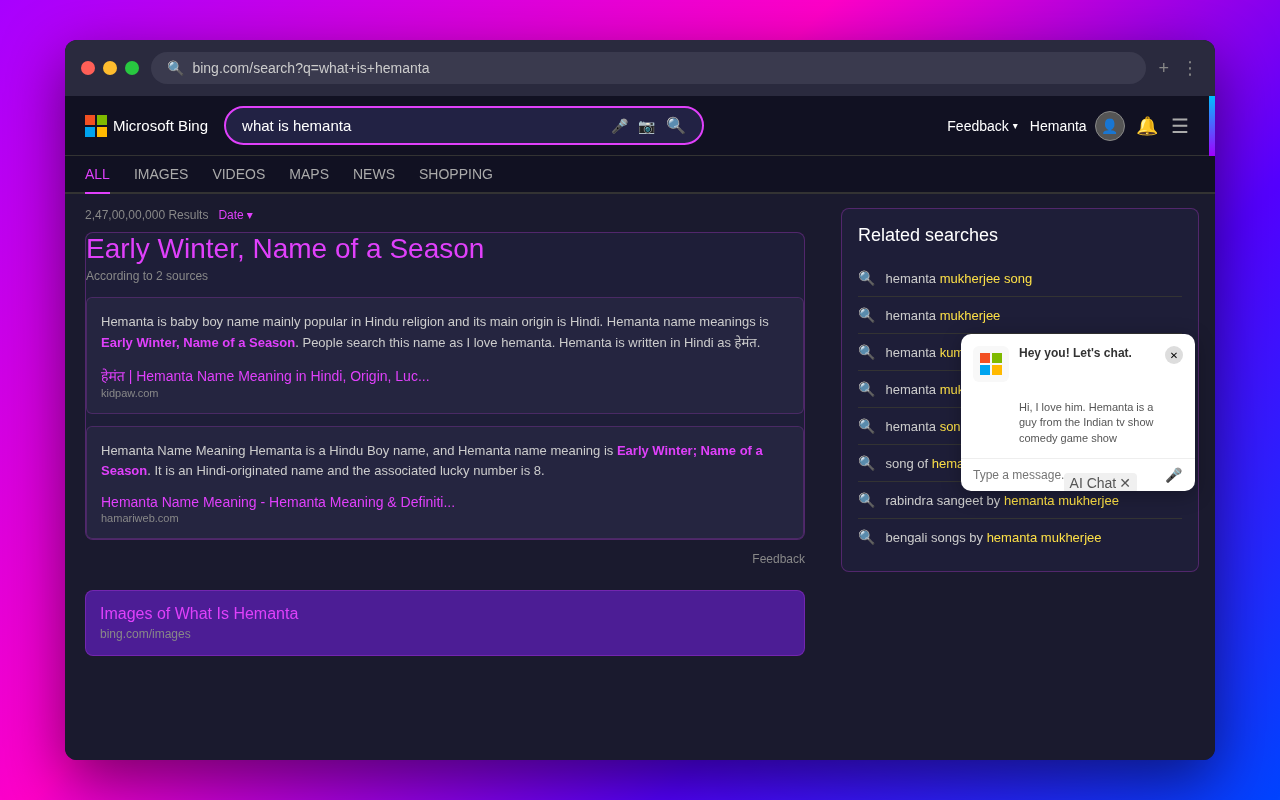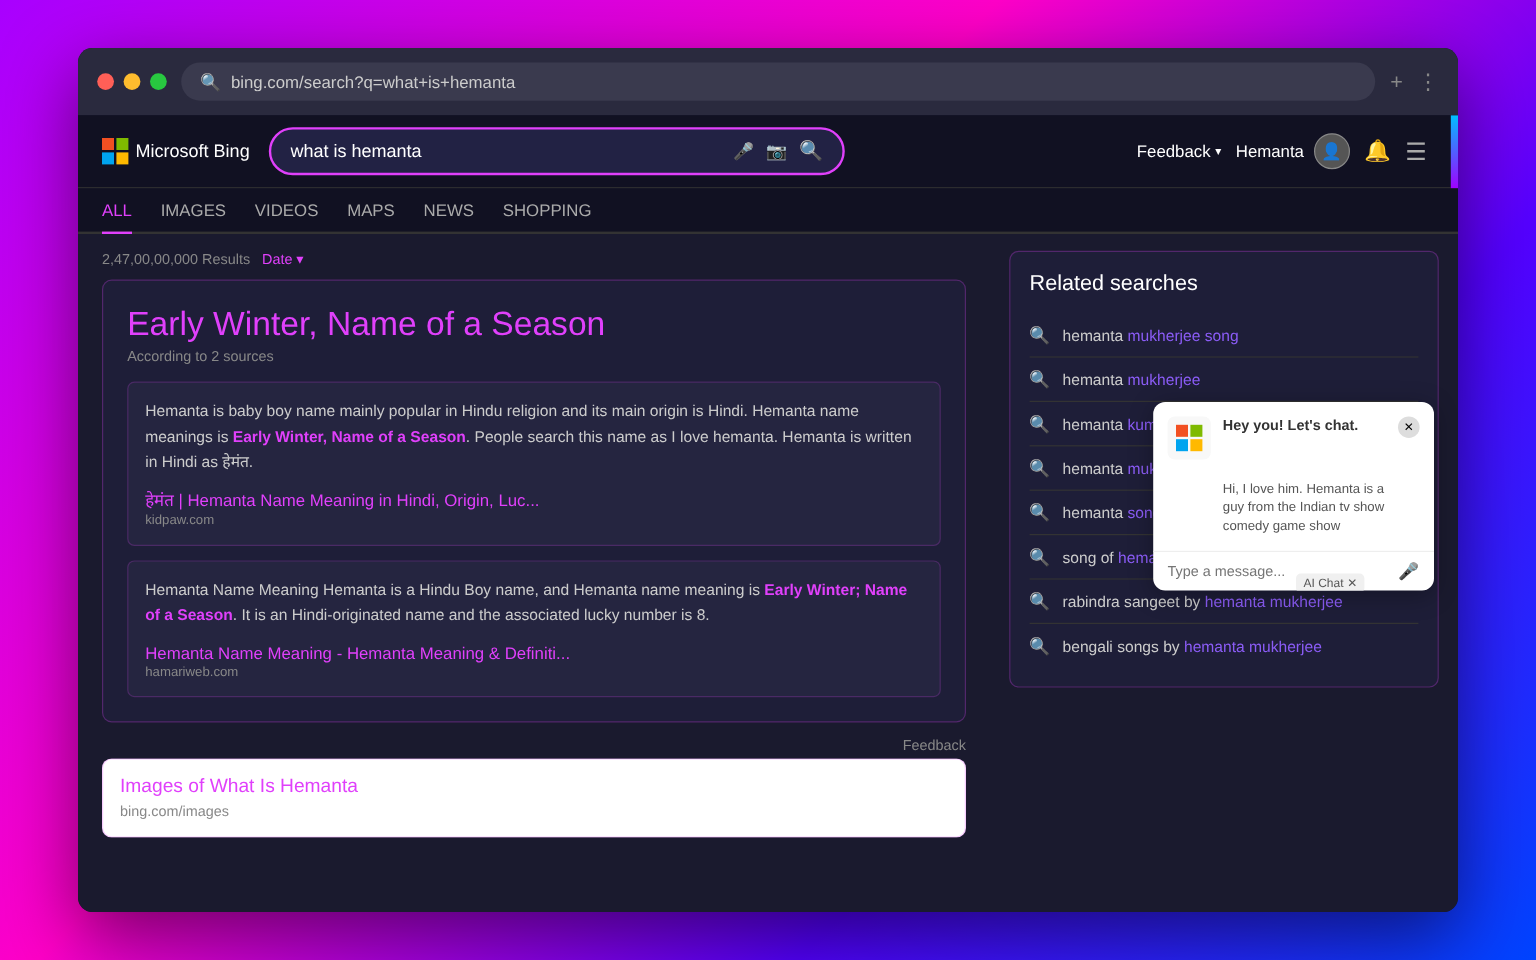--- a/index.html
+++ b/index.html
@@ -193,21 +193,20 @@
       cursor: pointer;
       display: flex;
       align-items: center;
       gap: 3px;
     }
     
     .featured-card {
       background: #1e1e38;
       border: 1px solid #e040fb44;
       border-radius: 8px;
-      padding: 20px;
       margin-bottom: 12px;
     }
     .featured-title {
       font-size: 28px;
       color: #e040fb;
       font-weight: 300;
       margin-bottom: 4px;
     }
     .featured-sources {
       color: #888;
@@ -231,25 +230,25 @@
       font-size: 13px;
       line-height: 1.6;
       margin-bottom: 12px;
     }
     .result-text .bold-pink { color: #e040fb; font-weight: 700; }
     .result-link-title { color: #e040fb; font-size: 14px; margin-bottom: 2px; cursor: pointer; }
     .result-domain { color: #888; font-size: 11px; }
     .feedback-link { text-align: right; color: #888; font-size: 12px; cursor: pointer; margin-top: 8px; }
     
     .images-section {
-      background: #ffffff;
+      background: #4c1d95;
       border: 1px solid #e040fb44;
       border-radius: 8px;
       padding: 14px;
-      margin-top: 4px;
+      margin-top: 24px;
     }
     .images-title { color: #e040fb; font-size: 16px; margin-bottom: 4px; }
     .images-domain { color: #888; font-size: 12px; }
     
     .bing-right-panel {
       width: 390px;
       padding: 14px 16px;
       overflow-y: auto;
       flex-shrink: 0;
       position: relative;
@@ -270,21 +269,21 @@
       display: flex;
       align-items: center;
       gap: 10px;
       padding: 10px 0;
       border-bottom: 1px solid #333;
       cursor: pointer;
     }
     .related-item:last-child { border-bottom: none; }
     .related-search-icon { color: #aaa; font-size: 14px; }
     .related-text { color: #ccc; font-size: 13px; flex: 1; }
-    .related-text .highlight { color: #8b5cf6; }
+    .related-text .highlight { color: #fde047; }
     
     .chat-popup {
       position: absolute;
       top: 140px;
       right: 20px;
       width: 234px;
       background: #fff;
       border-radius: 10px;
       box-shadow: 0 4px 20px rgba(0,0,0,0.3);
       overflow: hidden;
@@ -328,21 +327,21 @@
       color: #404040;
     }
     .chat-send-btn { color: #aaa; font-size: 14px; cursor: pointer; }
     .ai-chat-btn {
       position: absolute;
       bottom: -2px;
       right: 58px;
       background: #f0f0f0;
       border-radius: 4px;
       padding: 2px 6px;
-      font-size: 10px;
+      font-size: 14px;
       color: #555;
       display: flex;
       align-items: center;
       gap: 3px;
     }
     
     ::-webkit-scrollbar { width: 4px; }
     ::-webkit-scrollbar-track { background: transparent; }
     ::-webkit-scrollbar-thumb { background: #444; border-radius: 2px; }
   </style>

